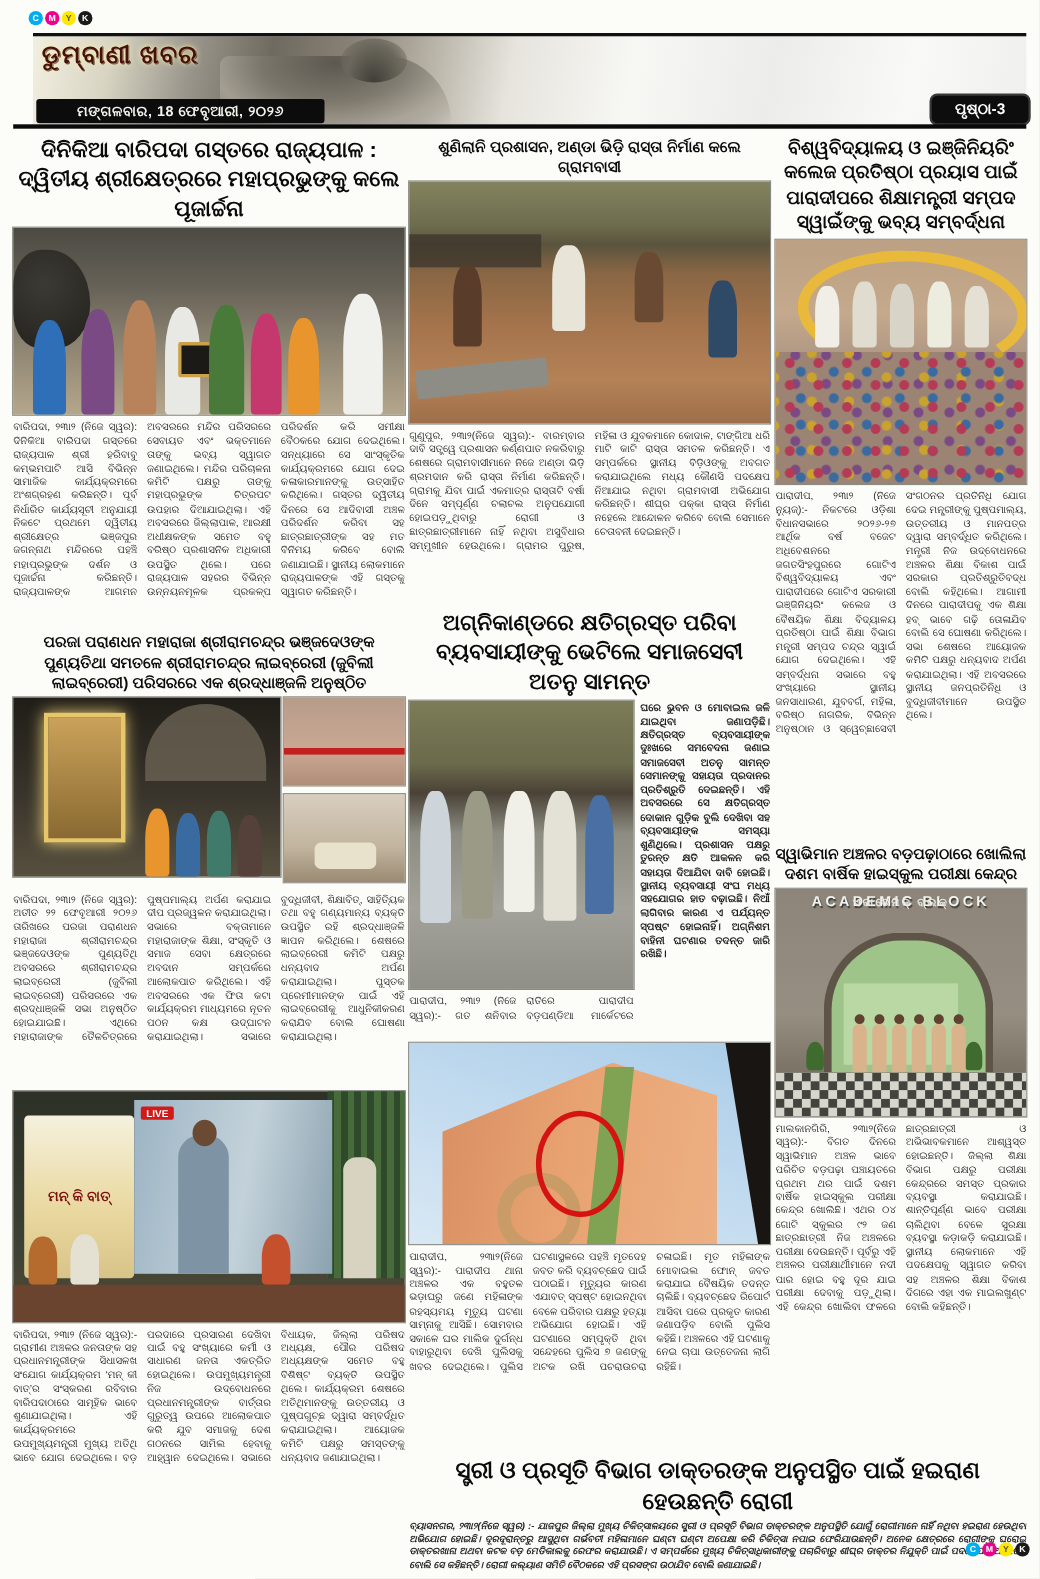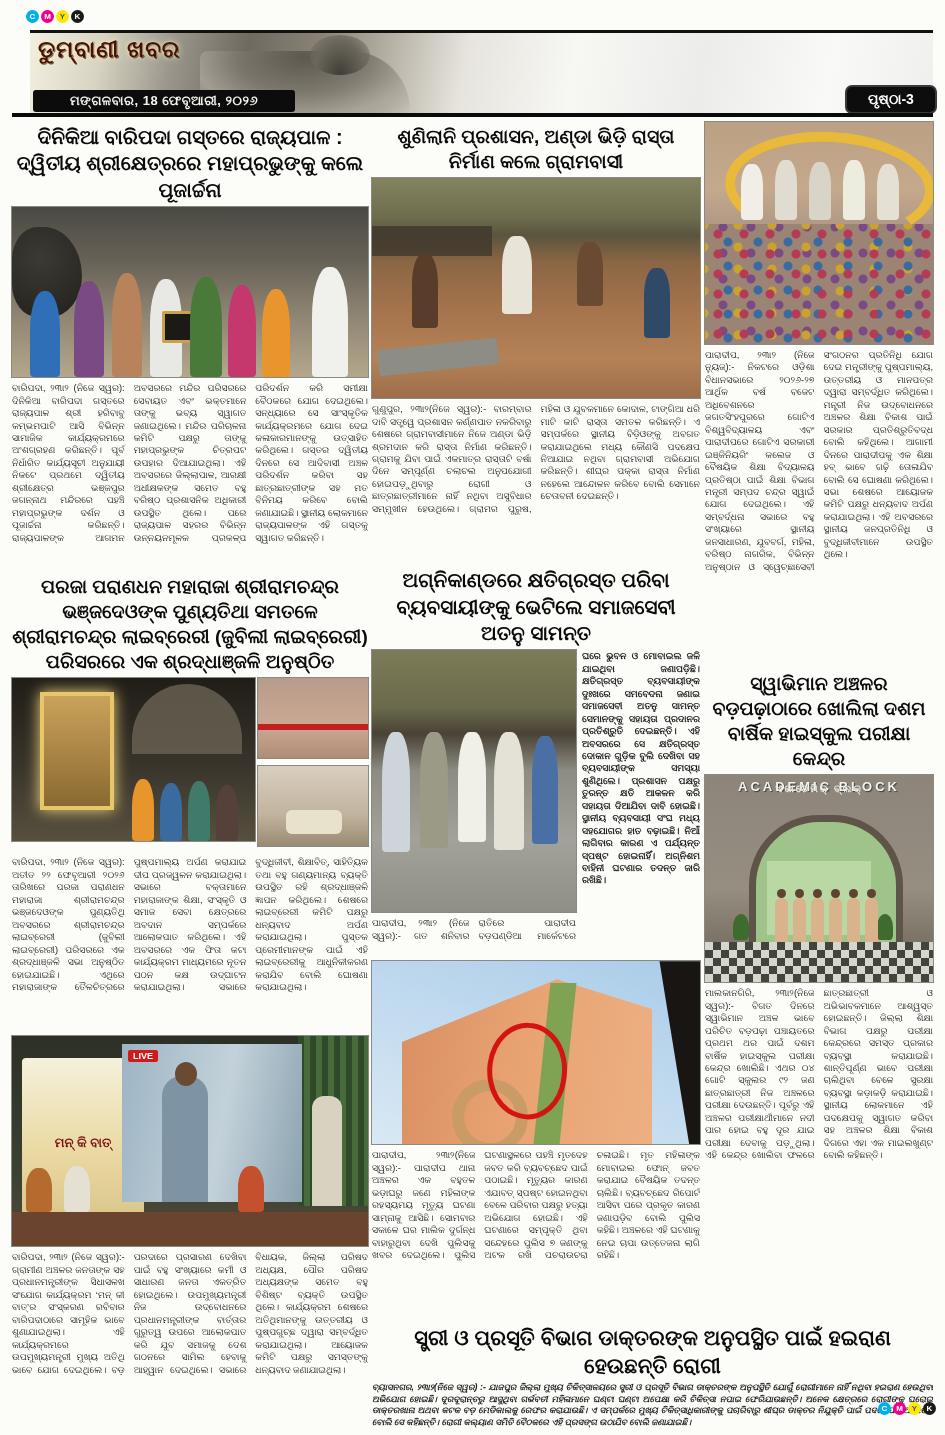--- a/index.html
+++ b/index.html
@@ -38,21 +38,21 @@
   .header-rule{position:absolute;left:12px;top:113px;width:921px;height:4px;background:#0a0a0a;}
 
   
   .col{position:absolute;top:122px;display:flex;flex-direction:column;}
   .col-left{left:12px;width:356px;}
   .col-mid{left:372px;width:328px;}
   .col-right{left:705px;width:228px;}
   .headline{font-weight:bold;text-align:center;color:#0a0a0a;line-height:1.32;margin:2px 0 4px 0;}
   .h-xl{font-size:20px;}
   .h-lg{font-size:17px;}
-  .h-md{font-size:19px;}
+  .h-md{font-size:14px;}
   .body-text{font-size:9.3px;line-height:1.34;text-align:justify;color:#222;overflow:hidden;
     column-gap:9px;word-break:break-word;margin-bottom:8px;}
   .cols3{column-count:3;}
   .cols2{column-count:2;}
   .photo{position:relative;overflow:hidden;margin-bottom:5px;outline:1px solid #8a8a84;background:#ccc;}
 
   
   .ph-l1{height:170px;background:linear-gradient(180deg,#4b4a42 0%,#676258 32%,#847c6c 55%,#9a8f7a 75%,#b4a78c 100%);}
   .ph-l1 .stone{position:absolute;left:0;top:20px;width:70px;height:90px;border-radius:40% 60% 50% 40%;
     background:radial-gradient(circle at 40% 35%,#3c3a34,#22201c);}
@@ -69,21 +69,21 @@
   .ph-l2b .ribbon{position:absolute;left:0;top:46px;width:110px;height:6px;background:#c41f1f;}
   .ph-l2c{width:110px;height:80px;background:linear-gradient(180deg,#d8cfc0 0%,#c2b49e 60%,#9a8a72 100%);}
   .ph-l2c .table{position:absolute;left:28px;top:44px;width:56px;height:24px;background:#e8e2cc;border-radius:6px;}
   
   .ph-l3{height:210px;background:linear-gradient(180deg,#2c3026 0%,#3c4234 70%,#5a4a38 100%);}
   .ph-l3 .curtain{position:absolute;right:0;top:0;width:70px;height:170px;
     background:repeating-linear-gradient(90deg,#2f4a2a 0 6px,#486b3c 6px 12px);}
   .ph-l3 .banner{position:absolute;left:10px;top:22px;width:92px;height:140px;
     background:linear-gradient(180deg,#f5f1dd 0%,#ead9a2 55%,#d8c488 100%);border-radius:4px;
     display:flex;align-items:center;justify-content:center;text-align:center;
-    font-size:13px;font-weight:bold;color:#7a1010;padding:15px;}
+    font-size:13px;font-weight:bold;color:#7a1010;padding:4px;}
   .ph-l3 .screen{position:absolute;left:110px;top:8px;width:180px;height:158px;
     background:linear-gradient(100deg,#9db4c4 0%,#c3d2da 55%,#8ba2b0 100%);}
   .ph-l3 .person{position:absolute;left:150px;top:40px;width:46px;height:126px;border-radius:20px 20px 0 0;
     background:#7e94a4;}
   .ph-l3 .head{position:absolute;left:163px;top:26px;width:22px;height:24px;border-radius:50%;background:#6b4a33;}
   .ph-l3 .live{position:absolute;left:116px;top:14px;background:#d11a1a;color:#fff;font-size:9px;
     font-weight:bold;padding:1px 5px;border-radius:2px;}
   .ph-l3 .speaker{position:absolute;left:300px;top:60px;width:30px;height:110px;border-radius:12px 12px 0 0;
     background:#d8d2c0;}
   .ph-l3 .table-band{position:absolute;left:0;bottom:0;width:100%;height:34px;background:#6b4430;}
@@ -265,20 +265,21 @@
         <div class="redcircle"></div>
         <div class="roof"></div>
       </div>
       <div class="body-text cols3" style="height:182px">ପାରାଦୀପ, ୨୩ା୨(ନିଜେ ସ୍ୱର):- ପାରାଦୀପ ଥାନା ଅଞ୍ଚଳର ଏକ ବହୁତଳ ଭଡ଼ାଘରୁ ଜଣେ ମହିଳାଙ୍କ ରହସ୍ୟମୟ ମୃତ୍ୟୁ ଘଟଣା ସାମ୍ନାକୁ ଆସିଛି। ସୋମବାର ସକାଳେ ଘର ମାଲିକ ଦୁର୍ଗନ୍ଧ ବାହାରୁଥିବା ଦେଖି ପୁଲିସକୁ ଖବର ଦେଇଥିଲେ। ପୁଲିସ ଘଟଣାସ୍ଥଳରେ ପହଞ୍ଚି ମୃତଦେହ ଜବତ କରି ବ୍ୟବଚ୍ଛେଦ ପାଇଁ ପଠାଇଛି। ମୃତ୍ୟୁର କାରଣ ଏଯାବତ୍ ସ୍ପଷ୍ଟ ହୋଇନଥିବା ବେଳେ ପରିବାର ପକ୍ଷରୁ ହତ୍ୟା ଅଭିଯୋଗ ହୋଇଛି। ଏହି ଘଟଣାରେ ସମ୍ପୃକ୍ତି ଥିବା ସନ୍ଦେହରେ ପୁଲିସ ୭ ଜଣଙ୍କୁ ଅଟକ ରଖି ପଚରାଉଚରା ଚଳାଇଛି। ମୃତ ମହିଳାଙ୍କ ମୋବାଇଲ ଫୋନ୍ ଜବତ କରାଯାଇ ବୈଷୟିକ ତଦନ୍ତ ଚାଲିଛି। ବ୍ୟବଚ୍ଛେଦ ରିପୋର୍ଟ ଆସିବା ପରେ ପ୍ରକୃତ କାରଣ ଜଣାପଡ଼ିବ ବୋଲି ପୁଲିସ କହିଛି। ଅଞ୍ଚଳରେ ଏହି ଘଟଣାକୁ ନେଇ ଚାପା ଉତ୍ତେଜନା ଲାଗି ରହିଛି।</div>
     </div>
   </div>
 
   <div class="col col-right">
 
     <div>
+      <div class="headline h-lg">ବିଶ୍ୱବିଦ୍ୟାଳୟ ଓ ଇଞ୍ଜିନିୟରିଂ କଲେଜ ପ୍ରତିଷ୍ଠା ପ୍ରୟାସ ପାଇଁ ପାରାଦୀପରେ ଶିକ୍ଷାମନ୍ତ୍ରୀ ସମ୍ପଦ ସ୍ୱାଇଁଙ୍କୁ ଭବ୍ୟ ସମ୍ବର୍ଦ୍ଧନା</div>
       <div class="photo ph-r1">
         <div class="garland"></div>
         <div class="fig" style="left:36px;bottom:124px;width:22px;height:56px;background:#f0eee6;border-radius:40% 40% 4px 4px"></div>
         <div class="fig" style="left:70px;bottom:124px;width:22px;height:60px;background:#e0dcd0;border-radius:40% 40% 4px 4px"></div>
         <div class="fig" style="left:104px;bottom:124px;width:22px;height:58px;background:#d8d4c8;border-radius:40% 40% 4px 4px"></div>
         <div class="fig" style="left:138px;bottom:124px;width:22px;height:60px;background:#ececdf;border-radius:40% 40% 4px 4px"></div>
         <div class="fig" style="left:172px;bottom:124px;width:22px;height:56px;background:#e4e0d4;border-radius:40% 40% 4px 4px"></div>
         <div class="crowd"></div>
       </div>
       <div class="body-text cols2" style="height:312px">ପାରାଦୀପ, ୨୩ା୨ (ନିଜେ ନ୍ୟୁଜ୍):- ନିକଟରେ ଓଡ଼ିଶା ବିଧାନସଭାରେ ୨୦୨୬-୨୭ ଆର୍ଥିକ ବର୍ଷ ବଜେଟ ଅଧିବେଶନରେ ଜଗତସିଂହପୁରରେ ଗୋଟିଏ ବିଶ୍ୱବିଦ୍ୟାଳୟ ଏବଂ ପାରାଦୀପରେ ଗୋଟିଏ ସରକାରୀ ଇଞ୍ଜିନିୟରିଂ କଲେଜ ଓ ବୈଷୟିକ ଶିକ୍ଷା ବିଦ୍ୟାଳୟ ପ୍ରତିଷ୍ଠା ପାଇଁ ଶିକ୍ଷା ବିଭାଗ ମନ୍ତ୍ରୀ ସମ୍ପଦ ଚନ୍ଦ୍ର ସ୍ୱାଇଁ ଯୋଗ ଦେଇଥିଲେ। ଏହି ସମ୍ବର୍ଦ୍ଧନା ସଭାରେ ବହୁ ସଂଖ୍ୟାରେ ସ୍ଥାନୀୟ ଜନସାଧାରଣ, ଯୁବବର୍ଗ, ମହିଳା, ବରିଷ୍ଠ ନାଗରିକ, ବିଭିନ୍ନ ଅନୁଷ୍ଠାନ ଓ ସ୍ୱେଚ୍ଛାସେବୀ ସଂଗଠନର ପ୍ରତିନିଧି ଯୋଗ ଦେଇ ମନ୍ତ୍ରୀଙ୍କୁ ପୁଷ୍ପମାଲ୍ୟ, ଉତ୍ତରୀୟ ଓ ମାନପତ୍ର ଦ୍ୱାରା ସମ୍ବର୍ଦ୍ଧିତ କରିଥିଲେ। ମନ୍ତ୍ରୀ ନିଜ ଉଦ୍‌ବୋଧନରେ ଅଞ୍ଚଳର ଶିକ୍ଷା ବିକାଶ ପାଇଁ ସରକାର ପ୍ରତିଶ୍ରୁତିବଦ୍ଧ ବୋଲି କହିଥିଲେ। ଆଗାମୀ ଦିନରେ ପାରାଦୀପକୁ ଏକ ଶିକ୍ଷା ହବ୍ ଭାବେ ଗଢ଼ି ତୋଳାଯିବ ବୋଲି ସେ ଘୋଷଣା କରିଥିଲେ। ସଭା ଶେଷରେ ଆୟୋଜକ କମିଟି ପକ୍ଷରୁ ଧନ୍ୟବାଦ ଅର୍ପଣ କରାଯାଇଥିଲା। ଏହି ଅବସରରେ ସ୍ଥାନୀୟ ଜନପ୍ରତିନିଧି ଓ ବୁଦ୍ଧିଜୀବୀମାନେ ଉପସ୍ଥିତ ଥିଲେ।</div>

